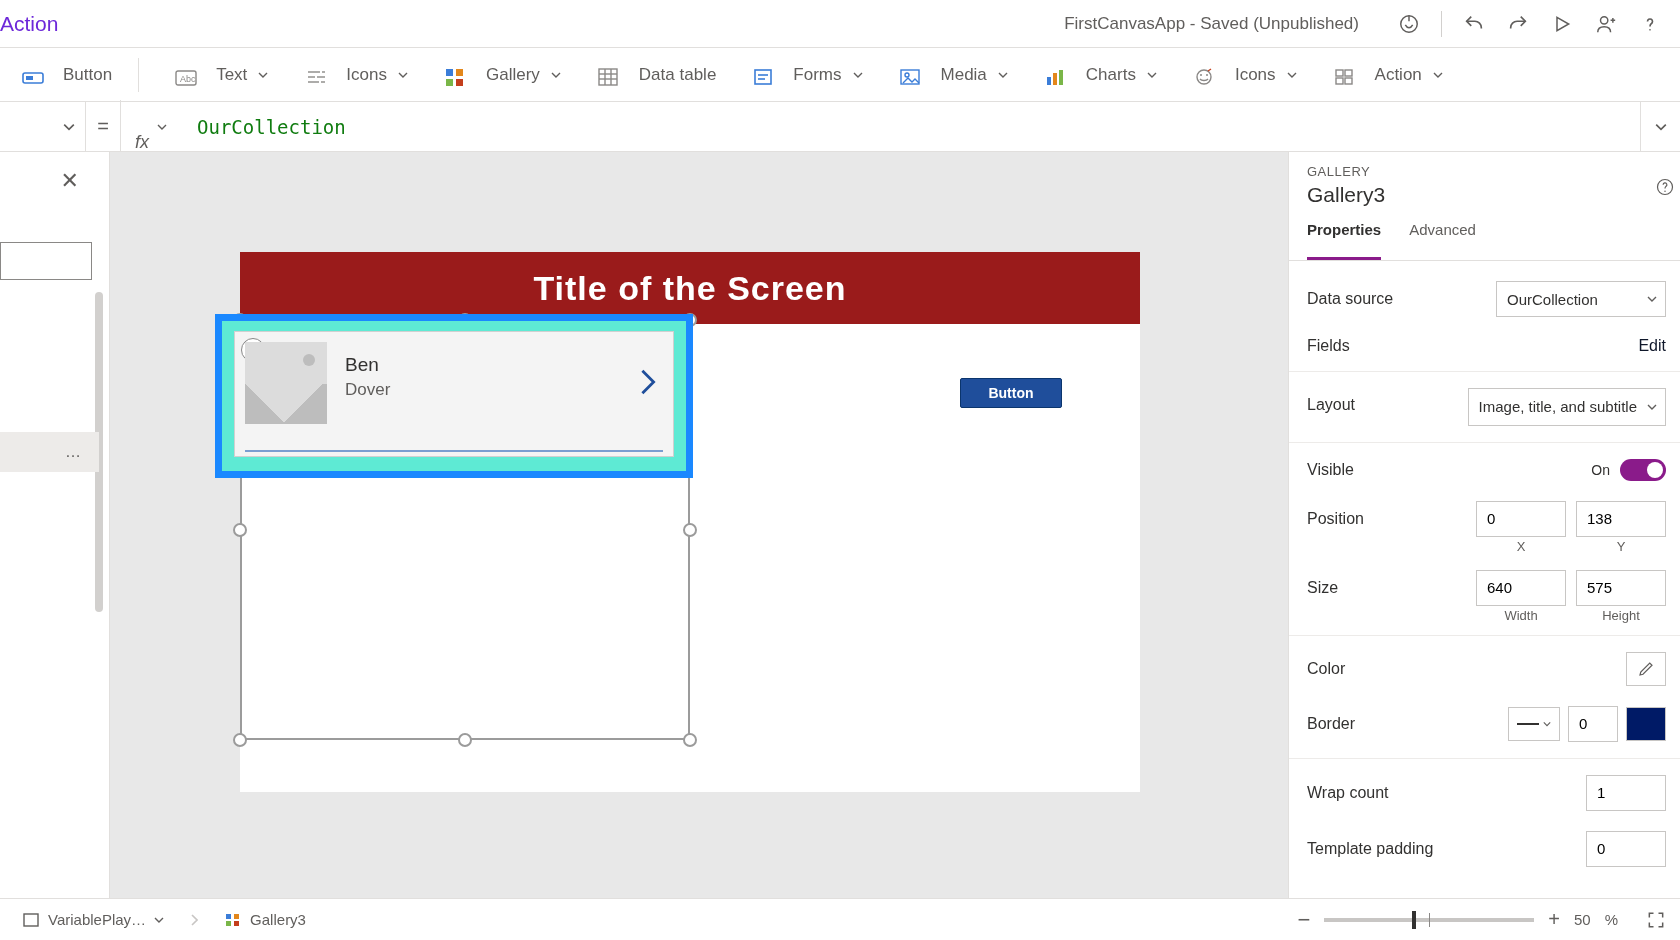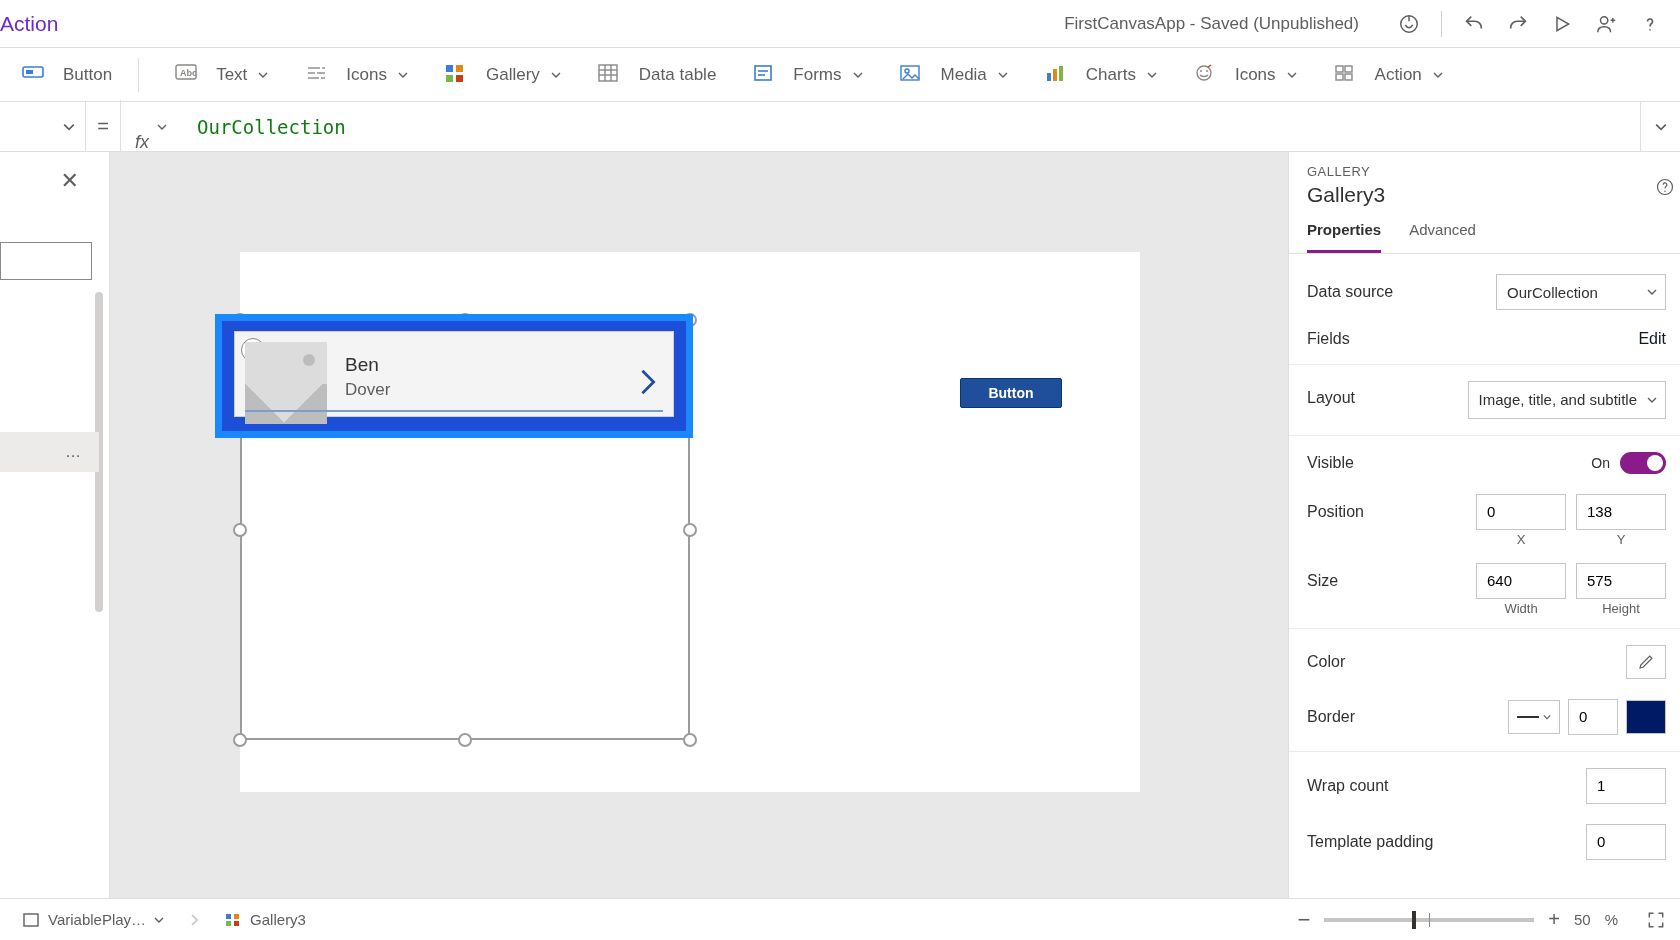--- a/index.html
+++ b/index.html
@@ -11,21 +11,21 @@
   .titlebar .flexspace { flex: 1; }
   .titlebar .apptitle { font-size: 17px; color: #605e5c; margin-right: 20px; }
   .titlebar .tb-icons { display: flex; align-items: center; gap: 20px; padding: 0 18px; }
   .tb-sep { width: 1px; height: 26px; background: #d2d0ce; }
   .tb-ic { width: 24px; height: 24px; display: flex; align-items: center; justify-content: center; color: #605e5c; cursor: pointer; }
 
   
   .ribbon { height: 54px; display: flex; align-items: center; gap: 26px; padding: 0 12px; border-bottom: 1px solid #e1dfdd; background: #fff; }
   .ribbon .sep { width: 1px; height: 34px; background: #e1dfdd; }
   .ribbon .rbtn { display: flex; align-items: center; gap: 10px; font-size: 17px; color: #605e5c; cursor: pointer; }
-  .ribbon .rbtn .ic { width: 41px; height: 22px; display: flex; align-items: flex-start; justify-content: center; font-weight: bold; }
+  .ribbon .rbtn .ic { width: 41px; height: 22px; display: flex; align-items: flex-end; justify-content: center; }
   .chev { width: 12px; height: 12px; display: inline-flex; align-items: center; justify-content: center; }
 
   
   .formulabar { height: 50px; display: flex; align-items: center; border-bottom: 1px solid #e1dfdd; background: #fff; }
   .fb-propsel { width: 86px; height: 50px; display: flex; align-items:center; justify-content:flex-end; padding-right:10px; border-right:1px solid #e1dfdd; color:#605e5c; }
   .fb-eq { width: 34px; text-align: center; font-size: 20px; color: #605e5c; }
   .fb-fx { display: flex; align-items: center; gap: 8px; padding: 0 14px; border-left: 1px solid #e1dfdd; color:#605e5c; }
   .fb-fx .fx { font-style: italic; font-size: 18px; margin-top: 32px; }
   .fb-input { flex: 1; padding: 0 16px; font-family: "Consolas", monospace; font-size: 19px; color: #107c10; }
   .fb-expand { width:40px; display:flex; align-items:center; justify-content:center; color:#605e5c; border-left:1px solid #e1dfdd; height:50px;}
@@ -43,39 +43,39 @@
   .canvas { position:absolute; left:130px; top:100px; width:900px; height:540px; background:#fff; }
   .screenheader { height:72px; background:#9a1b1b; color:#fff; display:flex; align-items:center; justify-content:center; font-size:34px; font-weight:700; letter-spacing:1px;}
   .cbutton { position:absolute; top:126px; left:720px; width:102px; height:30px; background:#1f4e9b; border:1px solid #0b356d; color:#fff; font-size:14px; font-weight:600; border-radius:2px; display:flex; align-items:center; justify-content:center;}
   
   .gallerysel { position:absolute; top:68px; left:0; width:450px; height:420px; }
   .sel-out { position:absolute; inset:0; border:2px solid #9b9b9b; }
   .handle { position:absolute; width:14px; height:14px; background:#fff; border:2px solid #9b9b9b; border-radius:50%; }
   .h-tl{top:-7px;left:-7px} .h-tm{top:-7px;left:calc(50% - 7px)} .h-tr{top:-7px;right:-7px}
   .h-ml{top:calc(50% - 7px);left:-7px} .h-mr{top:calc(50% - 7px);right:-7px}
   .h-bl{bottom:-7px;left:-7px} .h-bm{bottom:-7px;left:calc(50% - 7px)} .h-br{bottom:-7px;right:-7px}
-  .tpl { position:absolute; top:-6px; left:-25px; width:478px; height:124px; border:7px solid #1a88ff; background:#1d4ed8;}
+  .tpl { position:absolute; top:-6px; left:-25px; width:478px; height:164px; border:7px solid #1a88ff; background:#5eead4;}
   .tpl-inner{ position:absolute; inset:10px 12px 14px 12px; background:#f4f4f4; border:1px solid #d0d0d0;}
   .tpl-inner .edit { position:absolute; top:6px; left:6px; width:24px; height:24px; border:1px solid #888; border-radius:50%; background:#fff; display:flex; align-items:center; justify-content:center;}
   .tpl-inner .imgph { position:absolute; top:10px; left:10px; width:82px; height:82px; background:#dcdcdc; }
   .tpl-inner .imgph::before{content:"";position:absolute;top:12px;right:12px;width:12px;height:12px;border-radius:50%;background:#bdbdbd;}
   .tpl-inner .imgph::after{content:"";position:absolute;bottom:0;left:0;right:0;height:40px;background:linear-gradient(45deg,#bdbdbd 50%, transparent 50%) left/50% 100% no-repeat, linear-gradient(-45deg,#bdbdbd 50%, transparent 50%) right/60% 100% no-repeat;}
   .tpl-inner .t { position:absolute; left:110px; top:22px; font-size:19px; color:#323130;}
   .tpl-inner .s { position:absolute; left:110px; top:48px; font-size:17px; color:#605e5c;}
   .tpl-inner .arr { position:absolute; right:16px; top:36px; color:#1f4e9b; }
   .tpl-inner .ubar { position:absolute; left:10px; right:10px; bottom:4px; height:2px; background:#7a9ed0;}
 
   
   .rightpane { width: 392px; background:#fff; border-left:1px solid #e1dfdd; overflow:hidden; font-size:16px; color:#323130;}
   .rp-head { padding:12px 18px 4px 18px; position:relative;}
   .rp-head .type { font-size:13px; letter-spacing:0.5px; color:#605e5c;}
   .rp-head .name { font-size:21px; margin-top:4px;}
   .rp-head .help { position:absolute; top:26px; right:6px; color:#605e5c;}
   .rp-tabs { display:flex; gap:28px; padding:10px 18px 0 18px; border-bottom:1px solid #e1dfdd;}
-  .rp-tab { padding-bottom:12px; color:#605e5c; cursor:pointer; font-size:15px;}
+  .rp-tab { padding-bottom:19px; color:#605e5c; cursor:pointer; font-size:15px;}
   .rp-tab.active { color:#323130; font-weight:600; border-bottom:3px solid #8a1b8a;}
   .rp-body { padding: 10px 0 20px 0; }
   .prow { display:flex; align-items:center; justify-content:space-between; padding:10px 14px 10px 18px; }
   .prow .plabel { color:#323130; }
   .pselect { height:36px; border:1px solid #c8c6c4; padding:0 28px 0 10px; min-width:170px; display:flex; align-items:center; background:#fff; position:relative; font-size:15px;}
   .pselect .dd { position:absolute; right:8px; top:50%; transform:translateY(-50%); color:#605e5c;}
   .pinput { height:36px; border:1px solid #c8c6c4; padding:0 10px; width:90px; background:#fff; font-size:15px;}
   .ppair { display:flex; gap:10px; }
   .psub { display:flex; justify-content:space-between; padding:0 14px 6px 18px; font-size:13px; color:#605e5c;}
   .psub .subcol{ width:90px; text-align:center;}
@@ -327,20 +327,21 @@
     <div class="close">✕</div>
     <div class="dummyfield"></div>
     <div class="scrollhint"></div>
     <div class="treerow sel">
         <span style="letter-spacing:2px;">…</span>
       </div>
   </div>
 
   <div class="canvaswrap">
     <div class="canvas">
+      <div class="screenheader">Title of the Screen</div>
       <div class="cbutton">Button</div>
 
       <div class="gallerysel">
         <div class="sel-out"></div>
         <div class="handle h-tl"></div>
         <div class="handle h-tm"></div>
         <div class="handle h-tr"></div>
         <div class="handle h-ml"></div>
         <div class="handle h-mr"></div>
         <div class="handle h-bl"></div>

